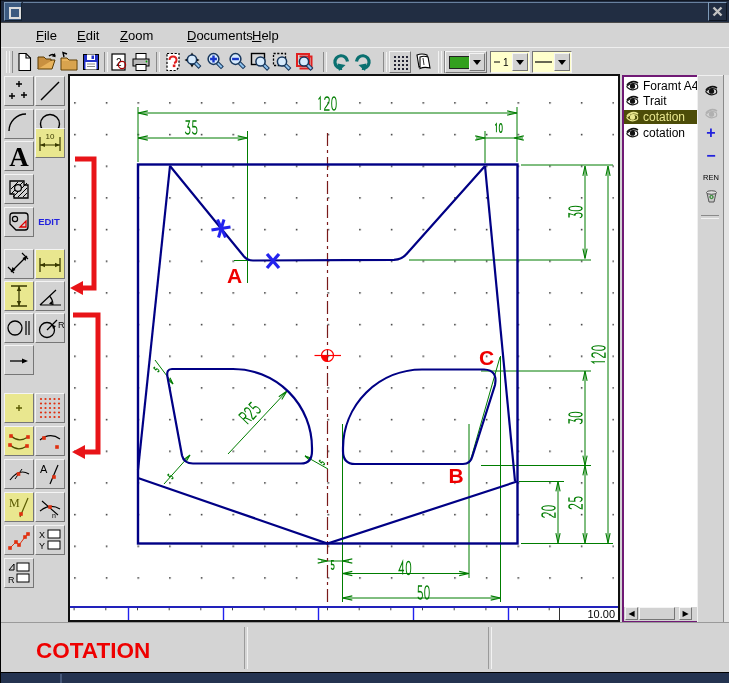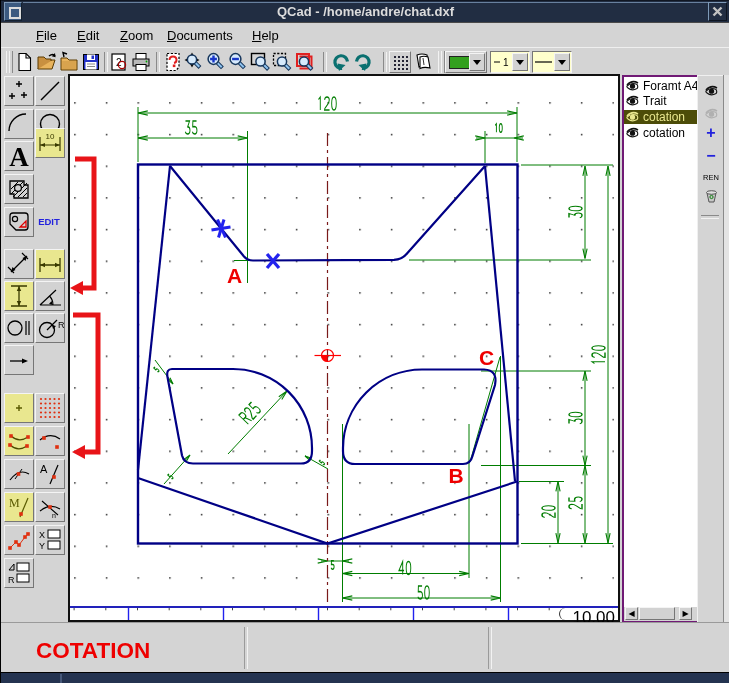--- a/index.html
+++ b/index.html
@@ -40,21 +40,21 @@
 #lpanel{position:absolute;left:1px;top:75px;width:65px;height:547px;background:#d4d4d4;}
 .lbtn{position:absolute;width:30px;height:30px;background:#d2d2d2;
   border-top:1px solid #f4f4f4;border-left:1px solid #f4f4f4;
   border-right:1px solid #767676;border-bottom:1px solid #767676;box-sizing:border-box;}
 .lbtn.yel{background:#e9e78f;}
 
 #view{position:absolute;left:67px;top:74px;width:552px;height:548px;background:#ffffff;
   border:2px solid #101010;box-sizing:border-box;}
 #ruler{position:absolute;left:0px;bottom:0px;width:548px;height:14px;background:#ffffff;
   border-top:2px solid #2222bb;box-sizing:border-box;}
-#rlab{position:absolute;right:0px;top:0px;width:59px;height:12px;font-size:17px;color:#000;background:#fff;border-left:1px solid #333;text-align:right;padding-right:3px;box-sizing:border-box;border-radius:6px;}
+#rlab{position:absolute;right:0px;top:0px;width:59px;height:12px;font-size:11px;color:#000;background:#fff;border-left:1px solid #333;text-align:right;padding-right:3px;box-sizing:border-box;}
 
 #listbox{position:absolute;left:621px;top:75px;width:77px;height:548px;background:#fff;
   border:2px solid #701a75;box-sizing:border-box;}
 .lrow{position:absolute;left:0;width:73px;height:14px;font-size:12px;color:#000;overflow:hidden;white-space:nowrap;}
 .lrow .txt{position:absolute;left:19px;top:0px;}
 .lrow.sel{background:#4c4c08;color:#e9e78f;}
 #lbscroll{position:absolute;left:0px;bottom:0px;width:73px;height:14px;background:#d4d4d4;}
 .sbtn{position:absolute;top:0px;width:13px;height:13px;background:#d2d2d2;
   border-top:1px solid #f4f4f4;border-left:1px solid #f4f4f4;
   border-right:1px solid #767676;border-bottom:1px solid #767676;box-sizing:border-box;
@@ -73,30 +73,29 @@
 #overlay{position:absolute;left:0;top:0;width:729px;height:683px;pointer-events:none;}
 </style>
 </head>
 <body>
 <div id="win">
 <div id="titlebar">
   <div class="hl"></div>
   <div id="mbtn">
         <div class="sq"></div>
       </div>
-  <div id="title">QCad - /home/andre/chat.dxf</div>
   <div id="cbtn"><svg width="17" height="17">
           <path d="M4.5,4.5 L12.5,12.5 M12.5,4.5 L4.5,12.5" stroke="#c2c2c2" stroke-width="2.4"></path>
         </svg></div>
 </div>
 <div id="menubar">
   <span style="left:13px"><u>F</u>ile</span>
   <span style="left:54px"><u>E</u>dit</span>
   <span style="left:97px"><u>Z</u>oom</span>
-  <span style="left:144px"><u>D</u>ocuments</span>
+  <span style="left:164px"><u>D</u>ocuments</span>
   <span style="left:229px"><u>H</u>elp</span>
 </div>
 <div id="toolbar">
       <div class="thandle" style="left:5px"></div>
       <div class="tico" style="left:13px"><svg width="22" height="22">
           <path d="M5,2.5 H12 L16.5,7 V19.5 H5 Z" fill="#fff" stroke="#000" stroke-width="1.1"></path>
           <path d="M12,2.5 V7 H16.5" fill="none" stroke="#000" stroke-width="1.1"></path>
         </svg></div>
       <div class="tico" style="left:35px"><svg width="22" height="22">
           <path d="M2,18 L5,9 H19 L16,18 Z" fill="#e8b35c" stroke="#5a3a00" stroke-width="1"></path>

